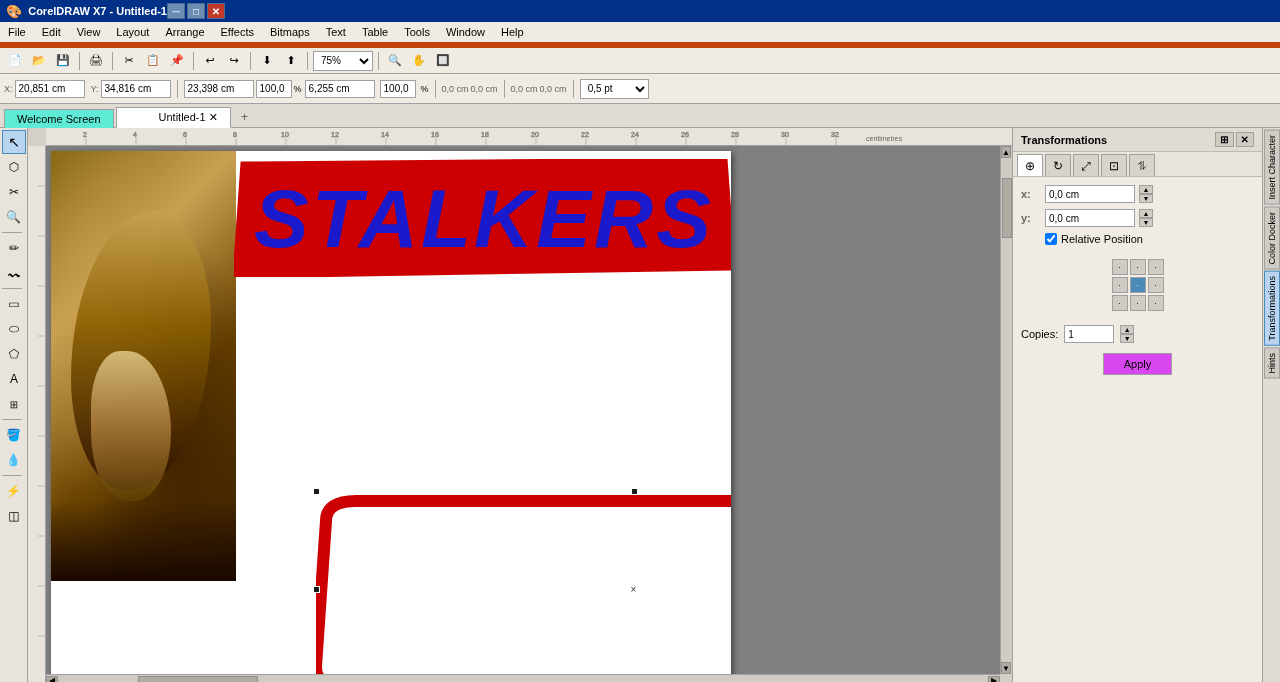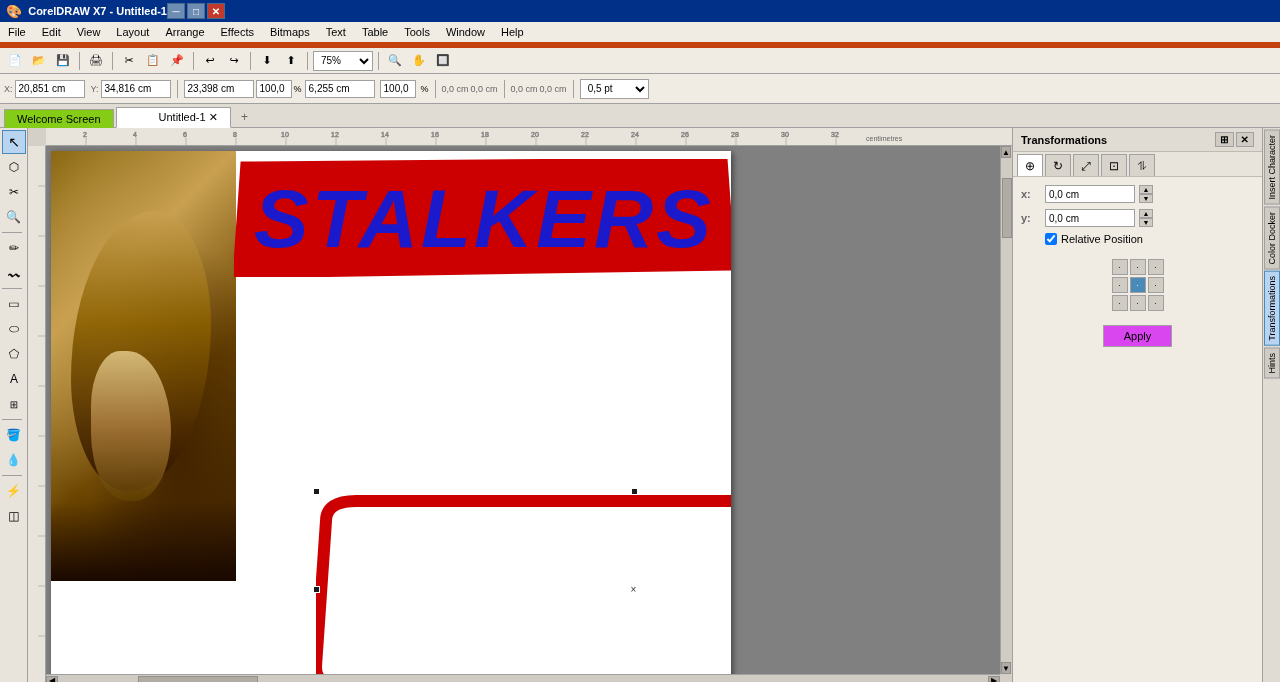--- a/index.html
+++ b/index.html
@@ -78,21 +78,21 @@
     #tabbar {
       background: #e0dcd4;
       height: 24px;
       display: flex;
       align-items: flex-end;
       padding: 0 4px;
       border-bottom: 1px solid #a0a0a0;
     }
     .tab {
       padding: 3px 12px;
-      background: #84cc16;
+      background: #5eead4;
       border: 1px solid #a0a0a0;
       border-bottom: none;
       cursor: pointer;
       font-size: 11px;
       margin-right: 2px;
       position: relative;
       top: 1px;
     }
     .tab.active {
       background: white;
@@ -615,20 +615,28 @@
           <div class="anchor-dot">·</div>
           <div class="anchor-dot">·</div>
           <div class="anchor-dot active">·</div>
           <div class="anchor-dot">·</div>
           <div class="anchor-dot">·</div>
           <div class="anchor-dot">·</div>
           <div class="anchor-dot">·</div>
         </div>
       </div>
 
+      <div class="copies-row">
+        <span class="copies-label">Copies:</span>
+        <input class="copies-input" value="1" style="">
+        <div class="spin-btns">
+          <div class="spin-btn">▲</div>
+          <div class="spin-btn">▼</div>
+        </div>
+      </div>
 
       <button class="apply-btn">Apply</button>
     </div>
 
   </div>
 
   <div id="right-strip" style="width:18px;background:#e0dcd4;border-left:1px solid #a0a0a0;display:flex;flex-direction:column;gap:2px;padding:2px 0;position:relative;">
     <div style="writing-mode:vertical-rl;transform:rotate(180deg);font-size:9px;padding:4px 2px;cursor:pointer;background:#d0ccc4;border:1px solid #a0a0a0;text-align:center;">Insert Character</div>
     <div style="writing-mode:vertical-rl;transform:rotate(180deg);font-size:9px;padding:4px 2px;cursor:pointer;background:#d0ccc4;border:1px solid #a0a0a0;text-align:center;">Color Docker</div>
     <div style="writing-mode:vertical-rl;transform:rotate(180deg);font-size:9px;padding:4px 2px;cursor:pointer;background:#b8d4f0;border:1px solid #4a8ab8;text-align:center;">Transformations</div>

